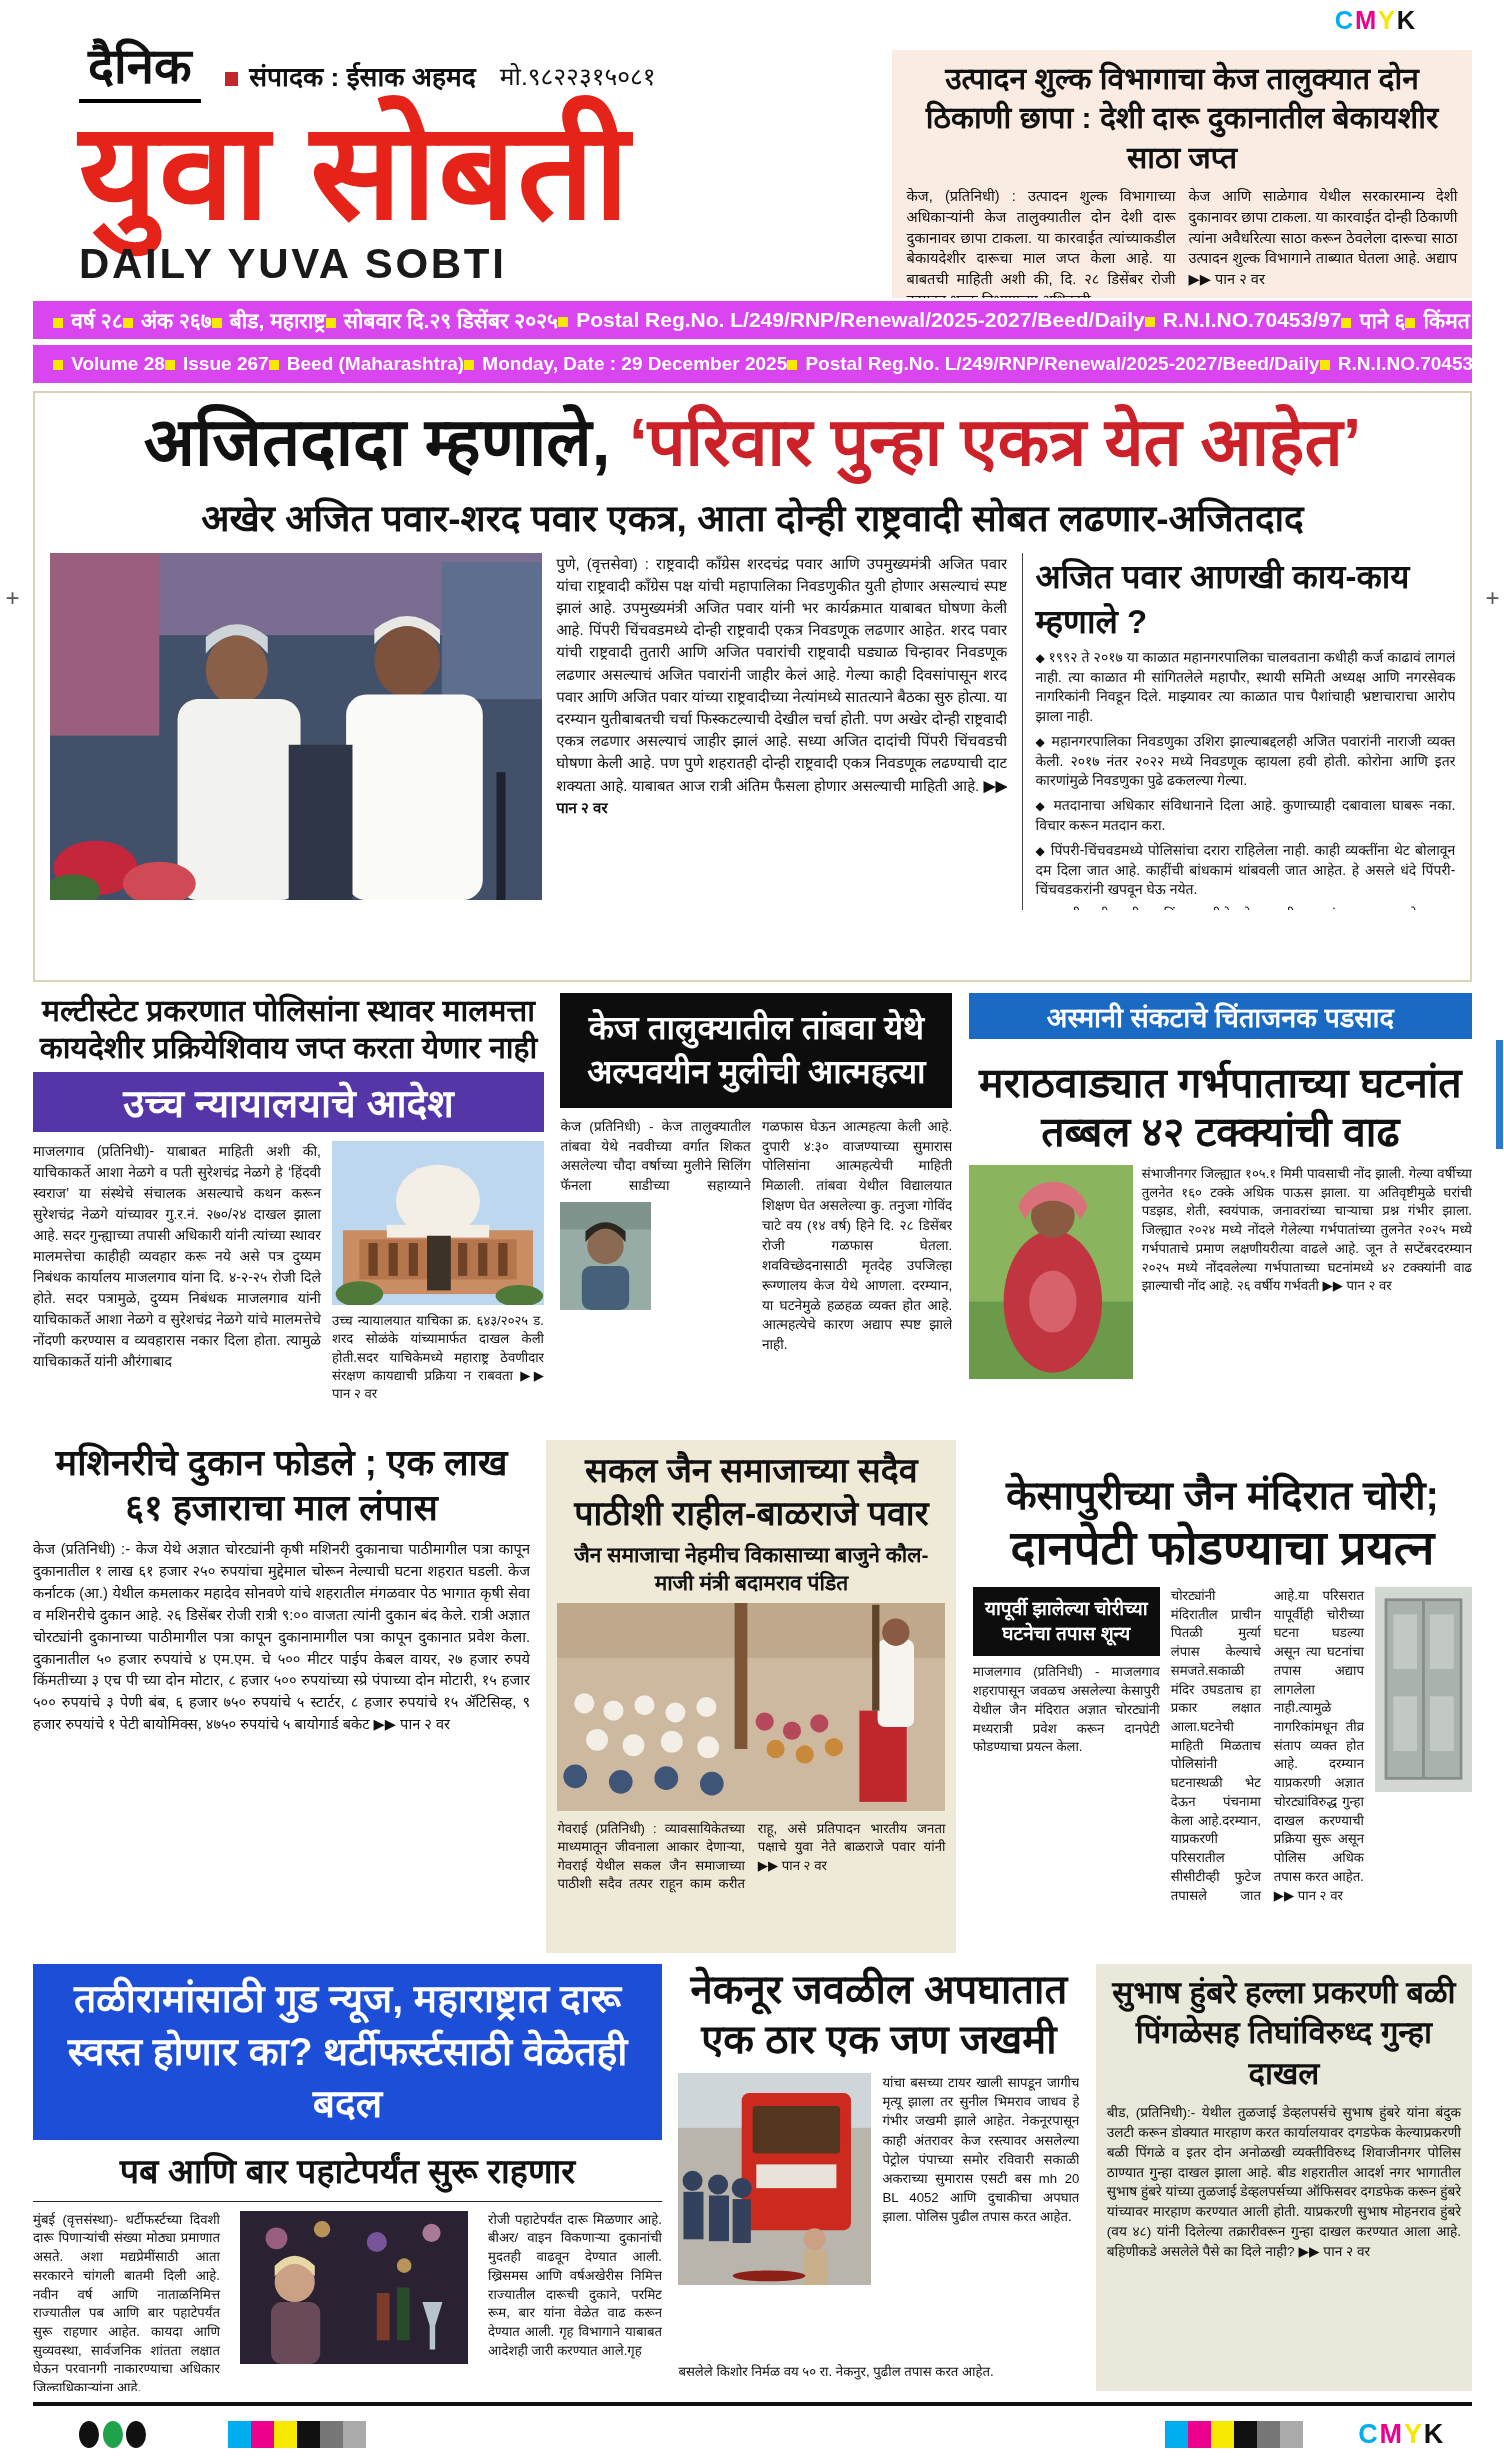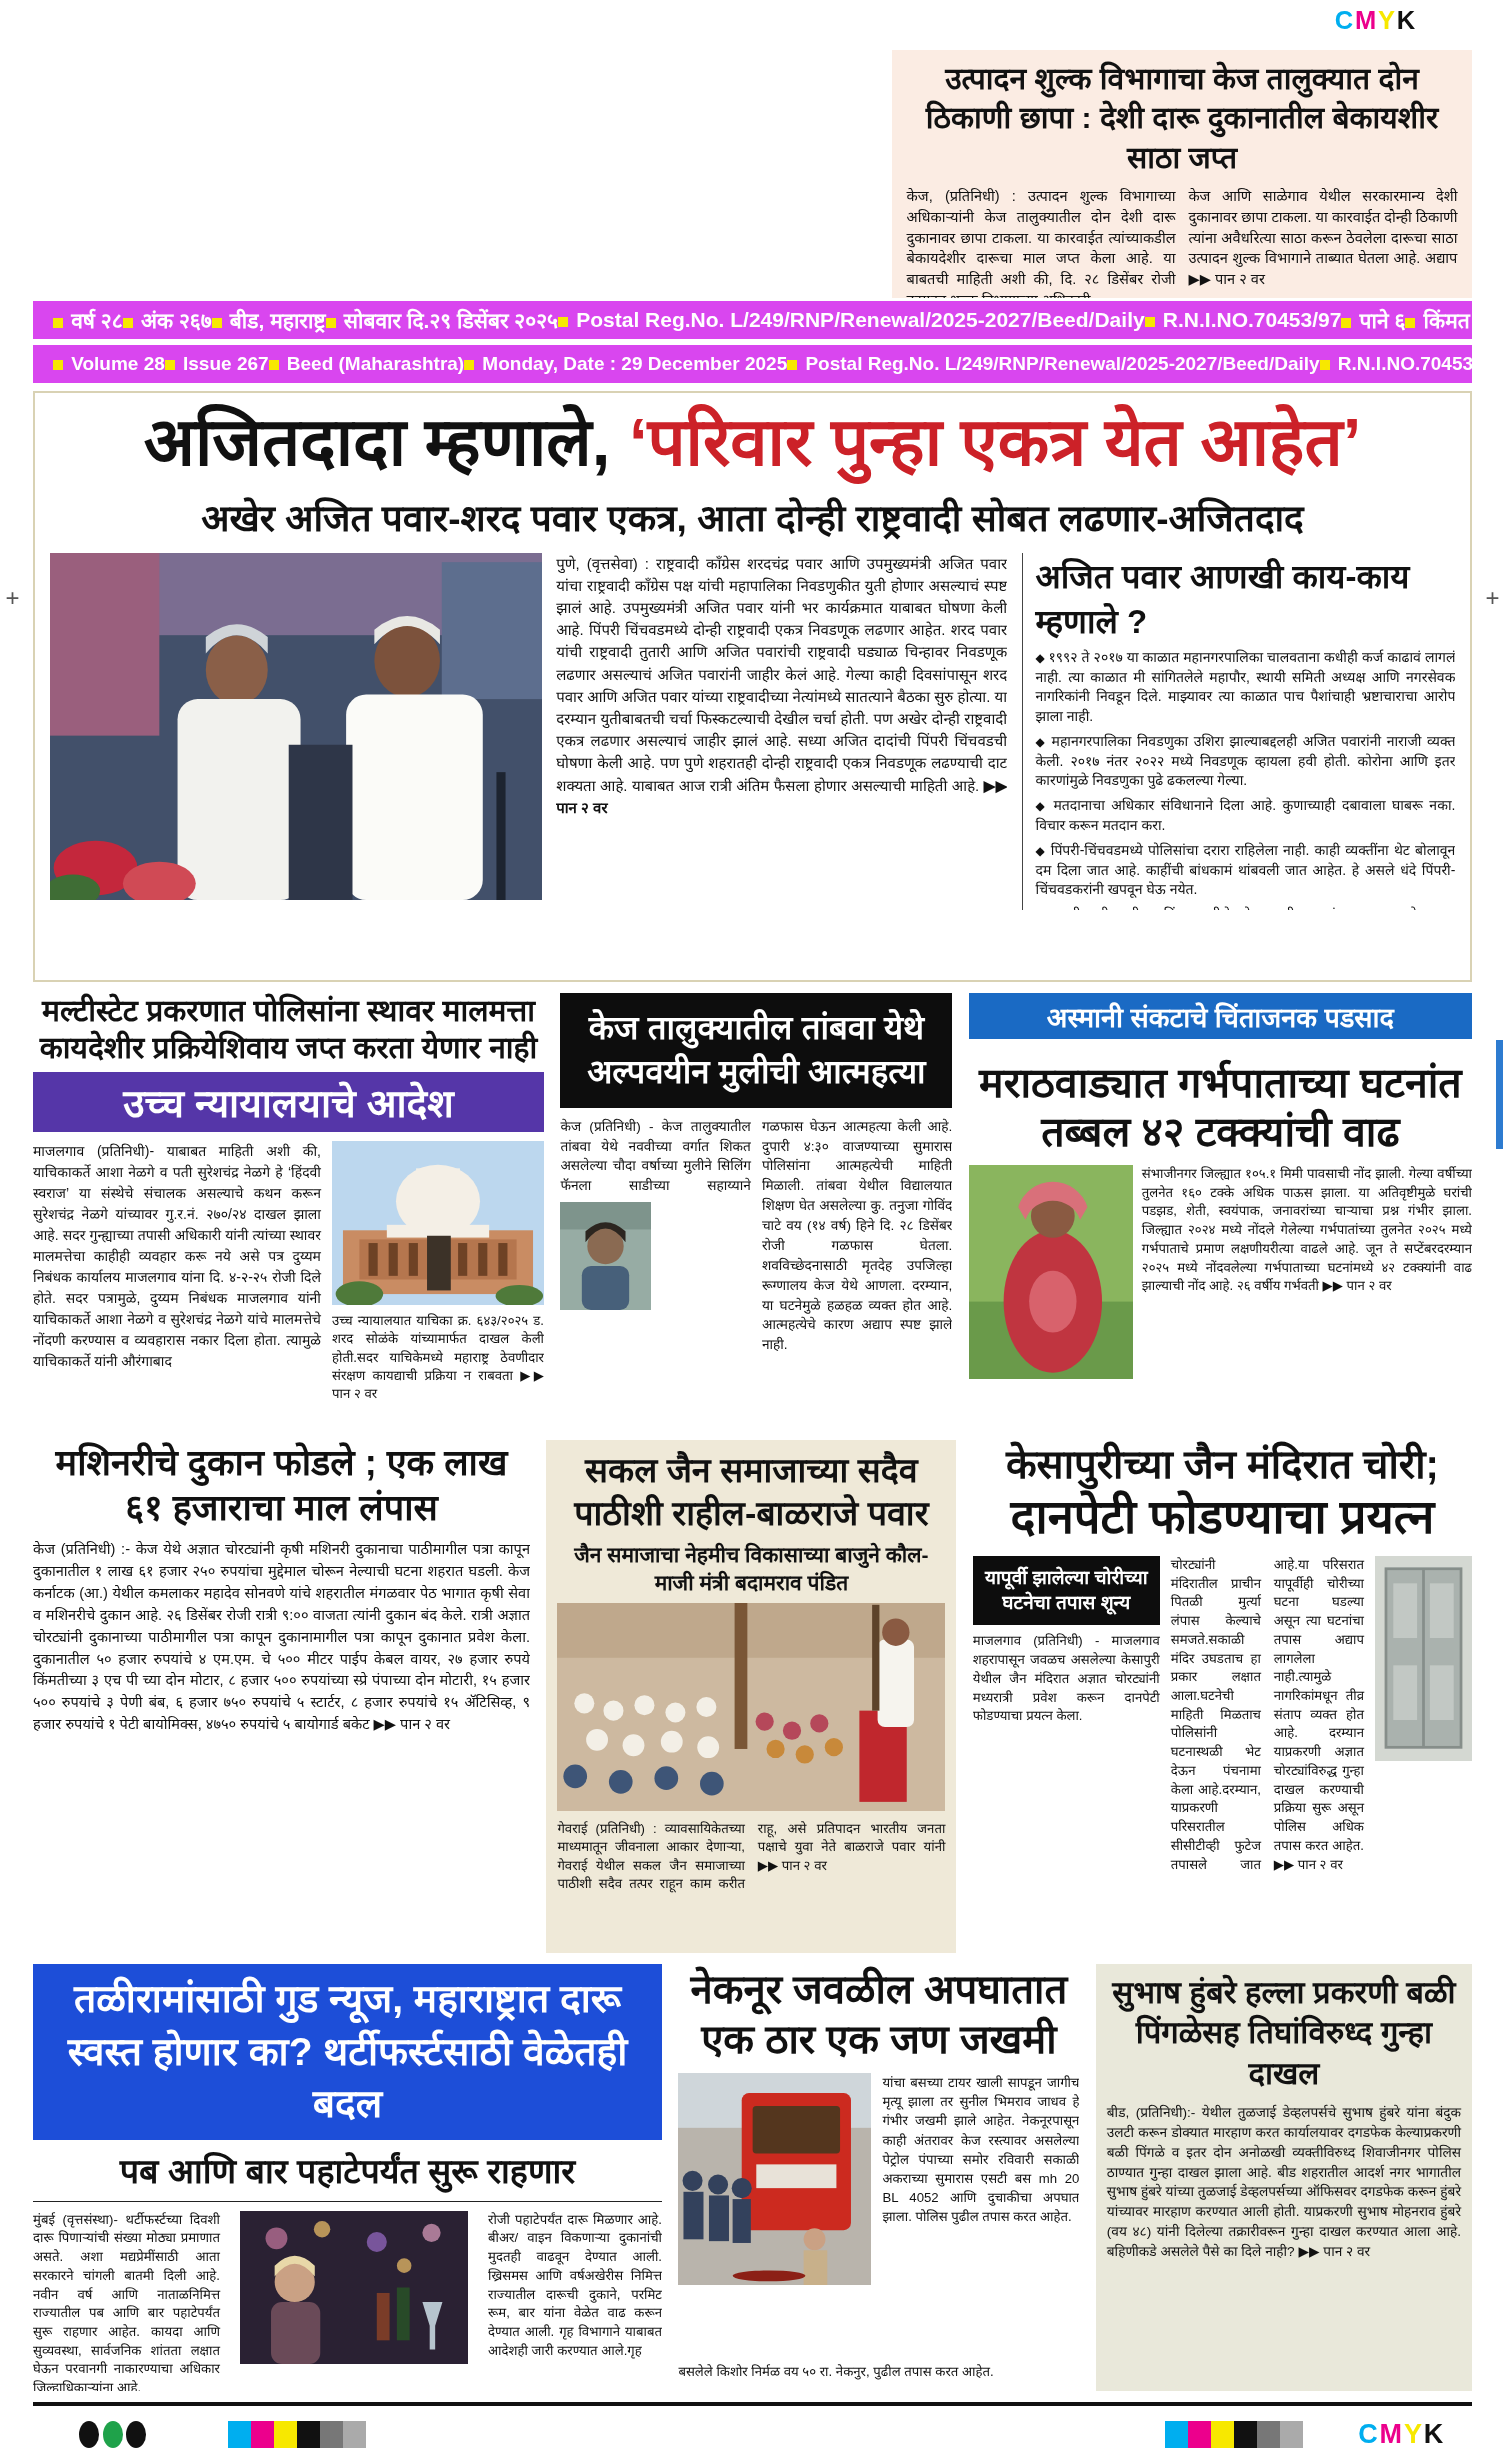--- a/index.html
+++ b/index.html
@@ -85,21 +85,21 @@
   
   .low { height:513px;justify-content:flex-end; }
   .machinery { width:497px; }
   .machinery h2 { font-size:36px; line-height:1.25; text-align:center; font-weight:bold; }
   .mc-body { margin-top:9px; font-size:14.6px; line-height:1.5; text-align:justify; }
   .jain { width:410px; background:#efe9d8; padding:9px 11px; }
   .jain h2 { font-size:34px; line-height:1.25; text-align:center; font-weight:bold; }
   .jain h3 { font-size:21px; line-height:1.3; text-align:center; font-weight:bold; margin-top:7.3px; }
   .jain-photo { width:100%; height:208px; margin-top:7.3px; }
   .jain-caption { margin-top:5.5px; font-size:13.2px; line-height:1.4; text-align:justify; column-count:2; column-gap:12.8px; }
-  .theft { flex:1; }
+  .theft { flex:1;margin-top:31px; }
   .theft .l1 { font-size:40px; text-align:center; font-weight:bold; line-height:1.2; }
   .theft .l2 { font-size:47px; text-align:center; font-weight:bold; line-height:1.25; }
   .th-row { display:flex; gap:11px; margin-top:9px; height:365px; }
   .th-boxcol { width:187px; flex-shrink:0; }
   .blackbox-sm { background:#0d0d0d; color:#fff; font-size:19px; font-weight:bold; text-align:center;
                  padding:9px 5.5px; line-height:1.35; }
   .th-boxcol p { font-size:13.2px; line-height:1.42; text-align:justify; margin-top:7.3px; }
   .th-body { flex:1; font-size:13.2px; line-height:1.42; text-align:justify; column-count:2; column-gap:12.8px; }
   .theft-photo { width:97px; height:205px; flex-shrink:0; }
 
@@ -137,20 +137,29 @@
   .crop { position:absolute; font-size:24px; color:#555; }
   .blue-edge { position:absolute; right:1.8px; top:1040px; width:7.3px; height:109px; background:#2d7bd0; }
 </style>
 </head>
 <body>
 
 <div class="page">
 
   <div class="masthead">
     <div class="cmyk-top cmyk-txt"><span class="c">C</span><span class="m">M</span><span class="y">Y</span><span class="k">K</span></div>
+    <div class="m-left">
+      <div class="m-toprow">
+        <span class="dainik">दैनिक</span>
+        <span class="editor">संपादक : ईसाक अहमद</span>
+        <span class="mobile">मो.९८२२३१५०८१</span>
+      </div>
+      <div class="logo">युवा सोबती</div>
+      <div class="engname">DAILY YUVA SOBTI</div>
+    </div>
 
     <div class="tr-article">
       <h2>उत्पादन शुल्क विभागाचा केज तालुक्यात दोन ठिकाणी छापा : देशी दारू दुकानातील बेकायशीर साठा जप्त</h2>
       <div class="tr-body">
         <div>केज, (प्रतिनिधी) : उत्पादन शुल्क विभागाच्या अधिकाऱ्यांनी केज तालुक्यातील दोन देशी दारू दुकानावर छापा टाकला. या कारवाईत त्यांच्याकडील बेकायदेशीर दारूचा माल जप्त केला आहे. या बाबतची माहिती अशी की, दि. २८ डिसेंबर रोजी उत्पादन शुल्क विभागाच्या अधिकारी</div>
         <div>केज आणि साळेगाव येथील सरकारमान्य देशी दुकानावर छापा टाकला. या कारवाईत दोन्ही ठिकाणी त्यांना अवैधरित्या साठा करून ठेवलेला दारूचा साठा उत्पादन शुल्क विभागाने ताब्यात घेतला आहे. अद्याप  ▶▶ पान २ वर</div>
       </div>
     </div>
   </div>
 

